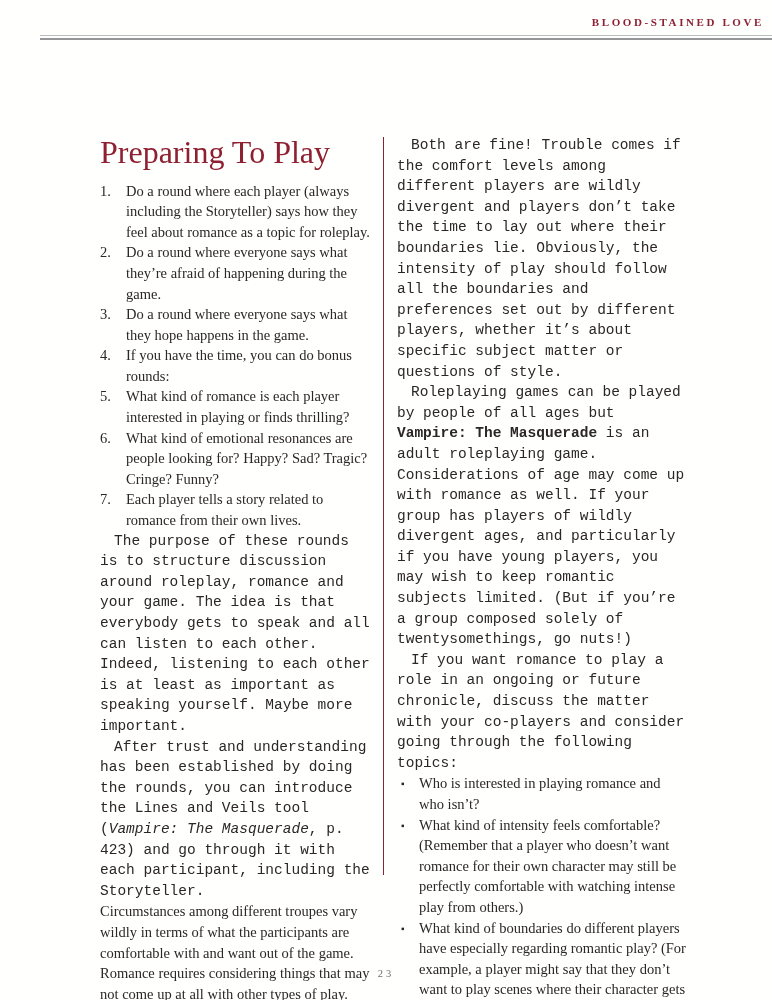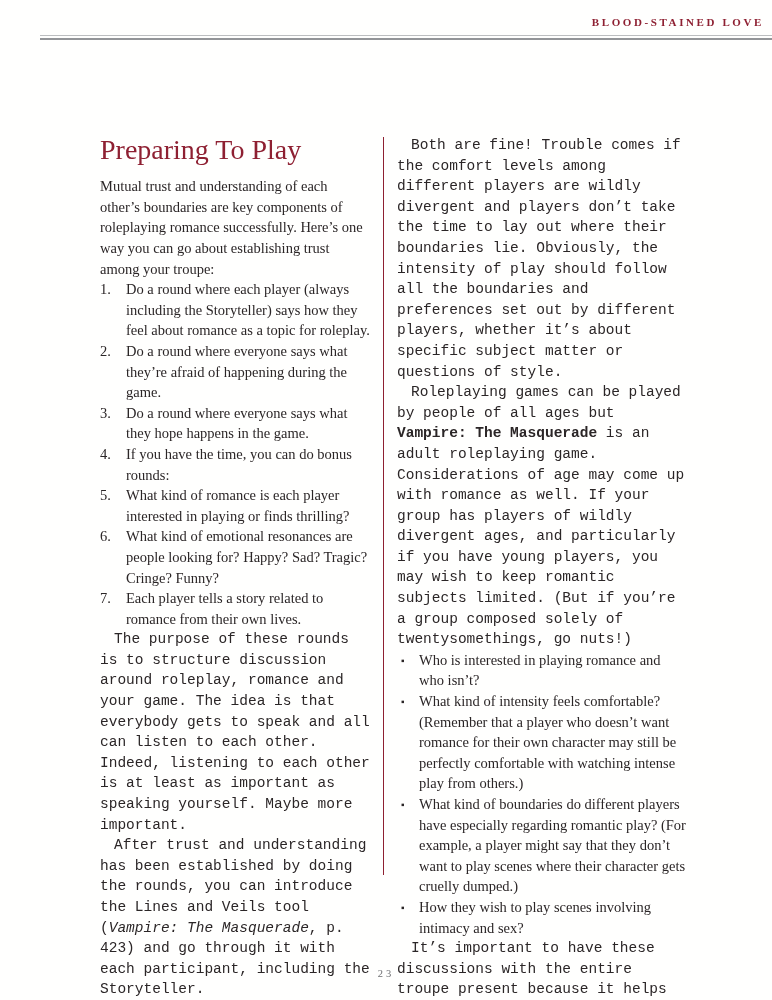--- a/index.html
+++ b/index.html
@@ -29,21 +29,21 @@
     position:absolute;top:135px;left:100px;width:590px;
     display:flex;
   }
   .col-left{width:270px;flex:none;}
   .col-divider{
     flex:none;width:1px;height:738px;
     background:#8e2032;margin:2px 13px 0 13px;
   }
   .col-right{width:292px;flex:none;}
   h1{
-    font-size:28px;font-weight:normal;line-height:1.08;
+    font-size:32px;font-weight:normal;line-height:1.08;
     color:#8e2032;margin:0 0 11px 0;
   }
   .h-troupes{margin-top:26px;margin-bottom:12px;}
   p{margin:0;font-size:14.5px;line-height:20.6px;}
   p.indent{text-indent:14px;font-family:Liberation Mono, monospace;}
   .nlist,.blist{margin:0;}
   .nrow{display:flex;font-size:14.5px;line-height:20.6px;}
   .nrow .num{flex:0 0 26px;}
   .nrow .txt{flex:1;}
   .brow{display:flex;font-size:14.5px;line-height:20.6px;padding-left:4px;}
@@ -64,21 +64,20 @@
 
 <div class="page">
 
   <div class="header-title">BLOOD-STAINED LOVE</div>
   <div class="header-rule"></div>
 
   <div class="columns">
 
     <div class="col-left">
       <h1>Preparing To Play</h1>
-      <p>Mutual trust and understanding of each other’s boundaries are key components of roleplaying romance successfully. Here’s one way you can go about establishing trust among your troupe:</p>
 
       <div class="nlist">
 
           <div class="nrow">
             <span class="num">1.</span>
             <span class="txt">Do a round where each player (always including the Storyteller) says how they feel about romance as a topic for roleplay.</span>
           </div>
 
           <div class="nrow">
             <span class="num">2.</span>
@@ -116,20 +115,21 @@
 
       <p>Circumstances among different troupes vary wildly in terms of what the participants are comfortable with and want out of the game. Romance requires considering things that may not come up at all with other types of play.</p>
 
     </div>
 
     <div class="col-divider"></div>
 
     <div class="col-right">
       <p class="indent">Both are fine! Trouble comes if the comfort levels among different players are wildly divergent and players don’t take the time to lay out where their boundaries lie. Obviously, the intensity of play should follow all the boundaries and preferences set out by different players, whether it’s about specific subject matter or questions of style.</p>
       <p class="indent"><span>Roleplaying games can be played by people of all ages but </span><span class="bd">Vampire: The Masquerade</span><span> is an adult roleplaying game. Considerations of age may come up with romance as well. If your group has players of wildly divergent ages, and particularly if you have young players, you may wish to keep romantic subjects limited. (But if you’re a group composed solely of twentysomethings, go nuts!)</span></p>
+      <p class="indent">If you want romance to play a role in an ongoing or future chronicle, discuss the matter with your co-players and consider going through the following topics:</p>
 
       <div class="blist">
 
           <div class="brow">
             <span class="bullet">▪</span>
             <span class="txt">Who is interested in playing romance and who isn’t?</span>
           </div>
 
           <div class="brow">
             <span class="bullet">▪</span>

